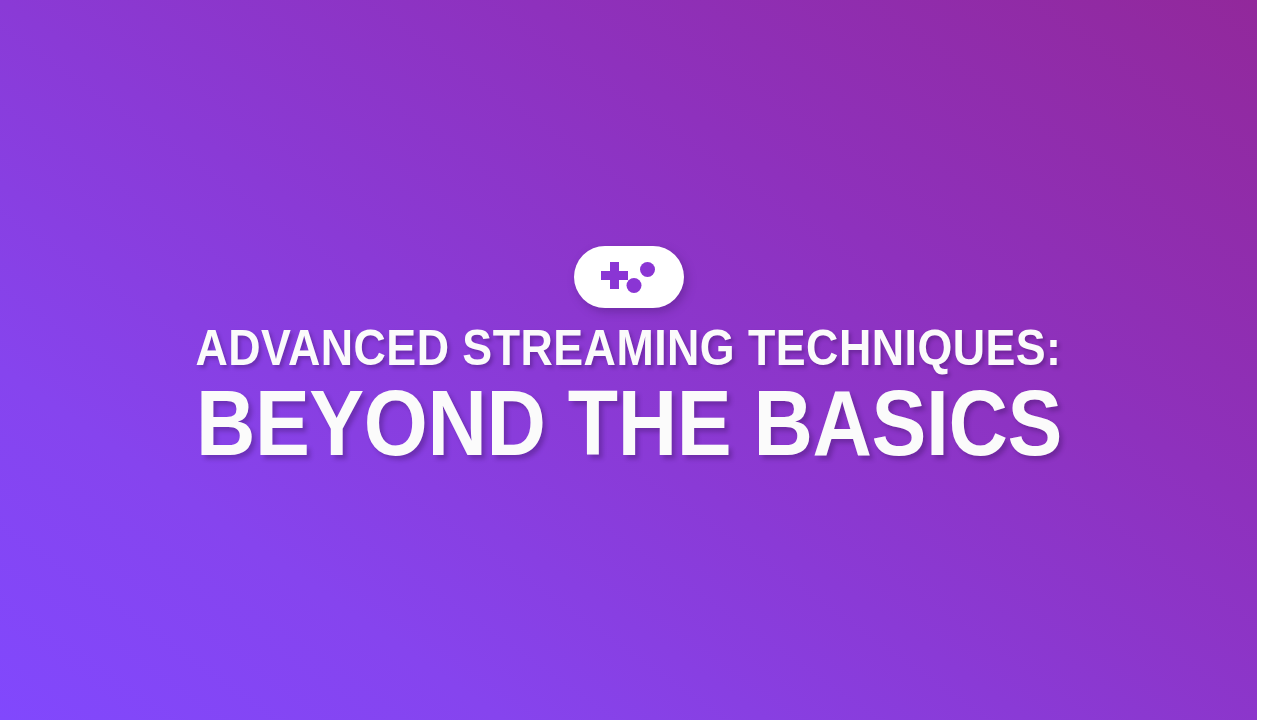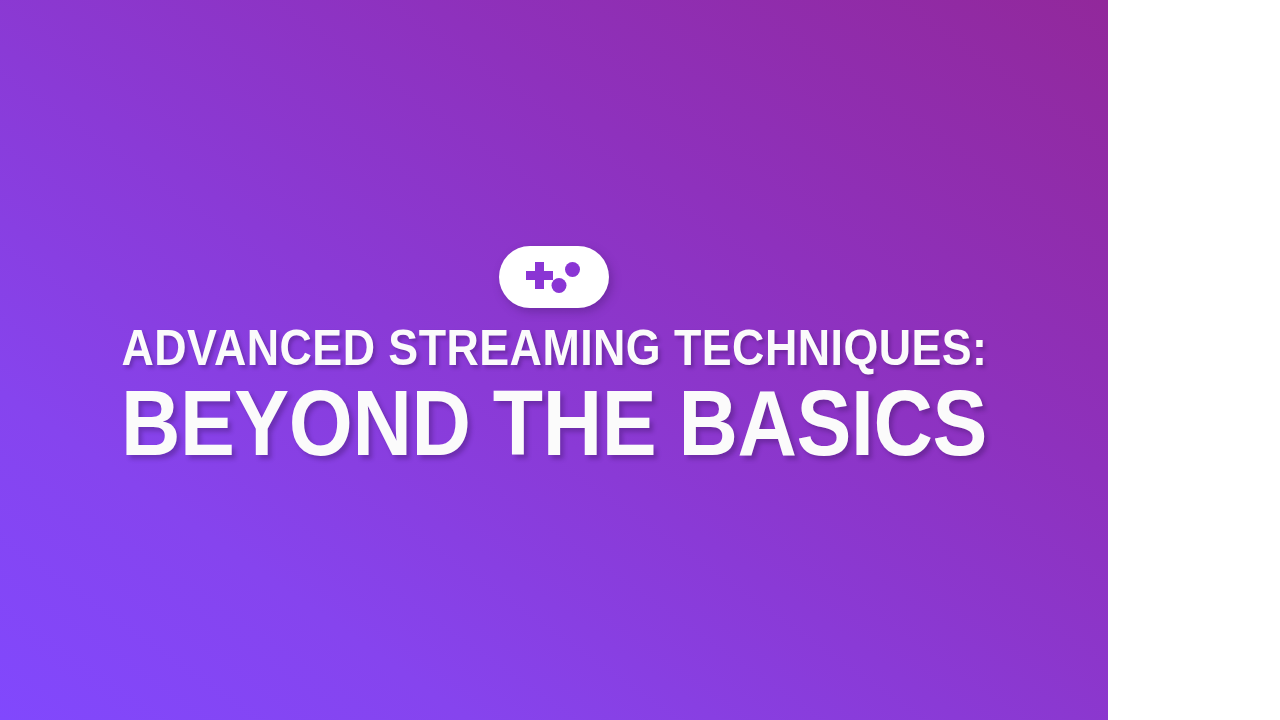--- a/index.html
+++ b/index.html
@@ -9,21 +9,21 @@
     height: 720px;
     overflow: hidden;
   }
 
   body {
     font-family: "Liberation Sans", sans-serif;
   }
 
   #slide {
     position: relative;
-    width: 1108px;
+    width: 1257px;
     height: 720px;
     
     background: linear-gradient(35deg, #8148fd 0%, #8644ee 22%, #8a3ad6 45%, #8e31bd 68%, #92289b 100%);
     display: flex;
     flex-direction: column;
     align-items: center;
     justify-content: center;
     overflow: hidden;
   }
 

